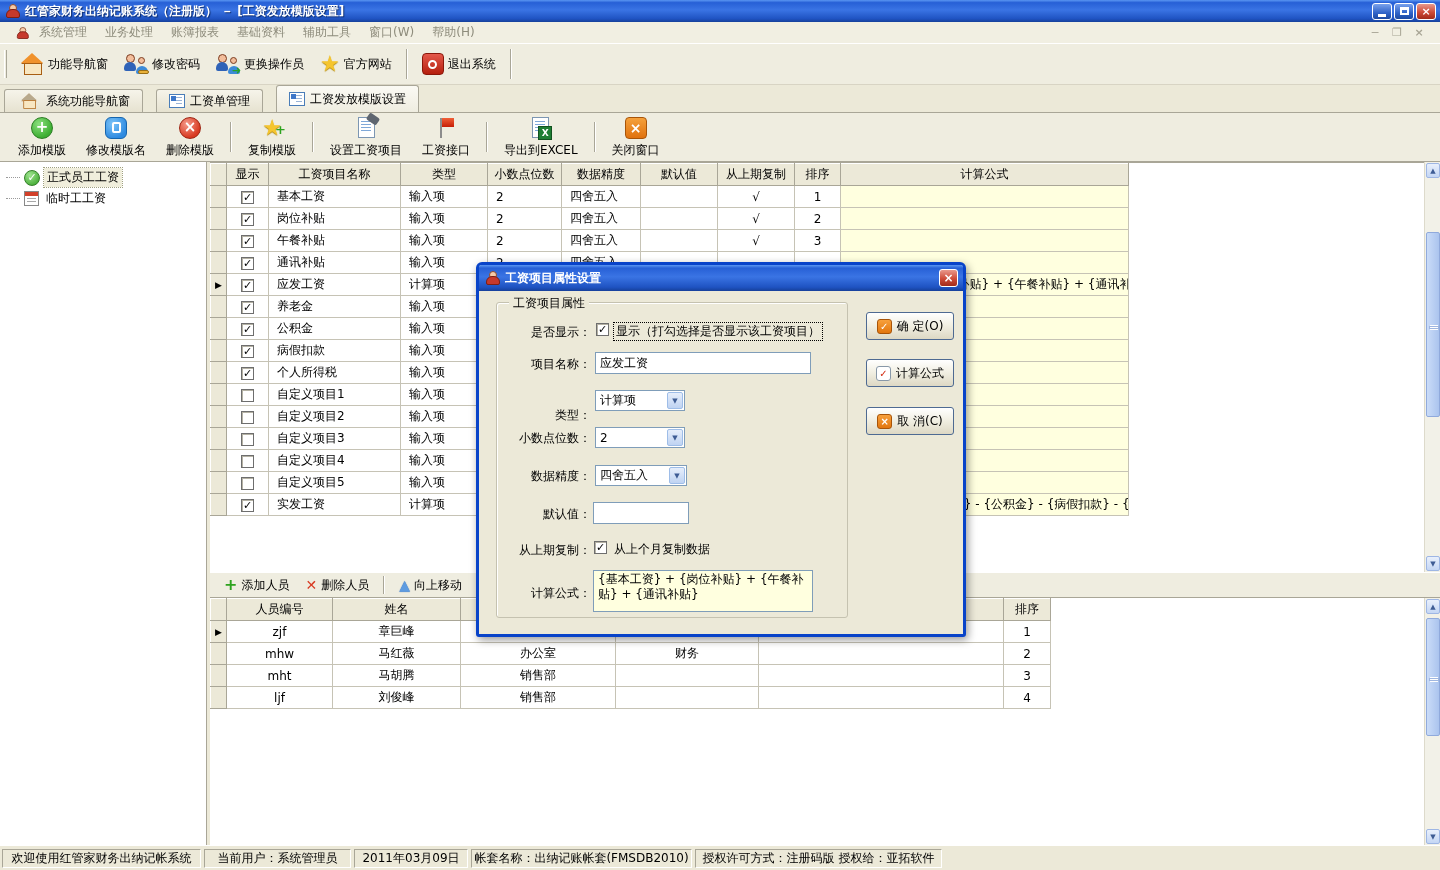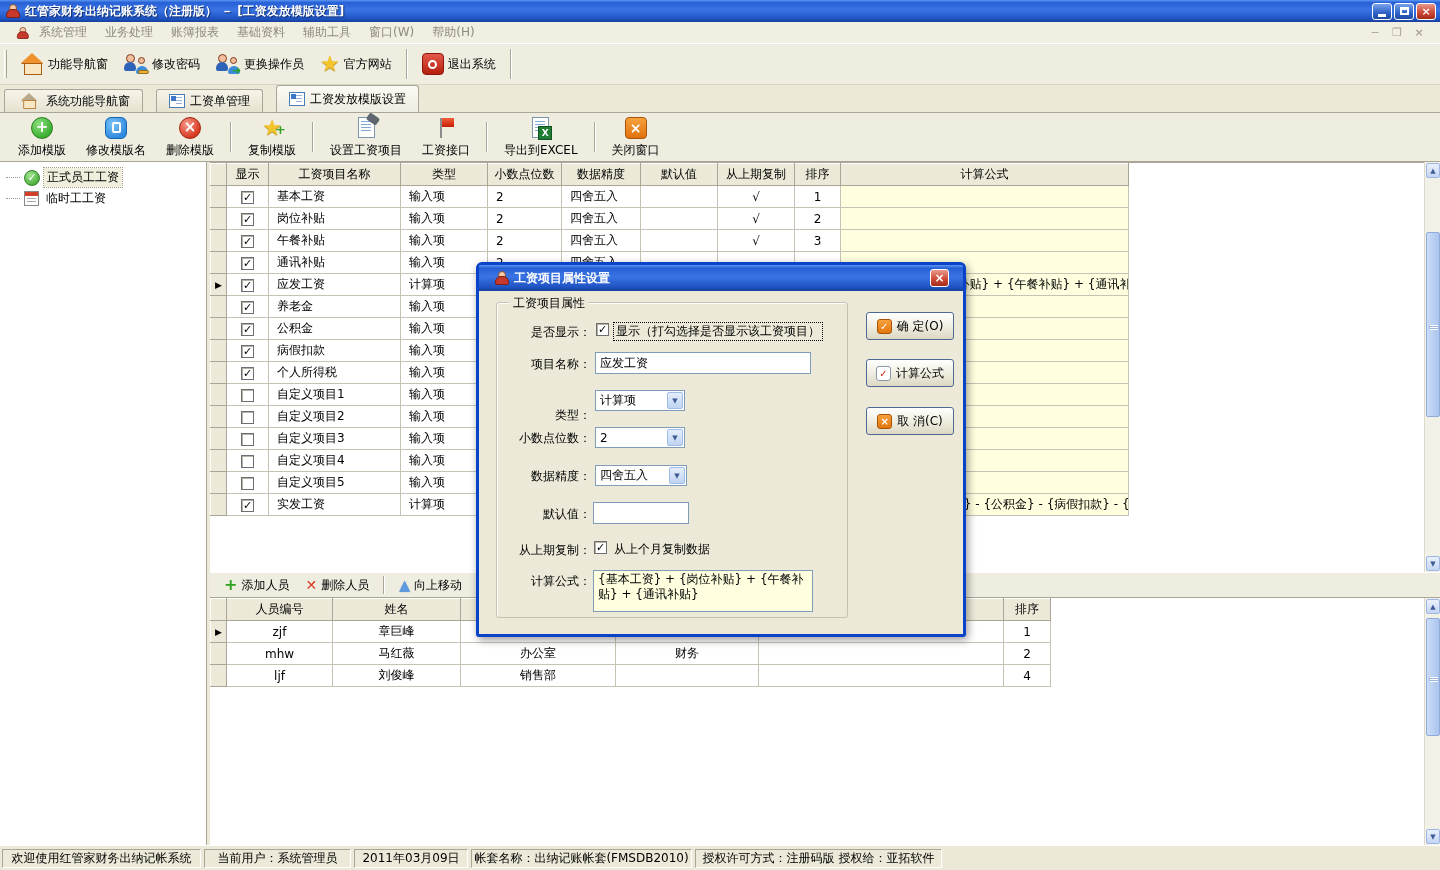--- a/index.html
+++ b/index.html
@@ -147,21 +147,21 @@
   
   .statusbar { position:absolute; left:0; top:845px; width:100%; height:25px; background:#ECE9D8;
     border-top:1px solid #fff; display:flex; align-items:center; padding:0 2px; gap:3px; }
   .ssec { height:19px; border:1px solid; border-color:#A9A697 #fff #fff #A9A697; display:flex; align-items:center;
     justify-content:center; white-space:nowrap; overflow:hidden; padding:0 4px; }
 
   
   .dialog { position:absolute; left:476px; top:262px; width:490px; height:375px; z-index:50;
     border:3px solid #0843C9; border-radius:6px 6px 3px 3px; background:#ECE9D8; box-shadow:2px 3px 8px rgba(0,0,0,.4); }
   .dtitle { height:26px; background:linear-gradient(180deg,#5A96F2 0%,#2760D6 12%,#3A74E4 45%,#1F53C2 85%,#16409A 100%);
-    display:flex; align-items:center; padding:0 14px; color:#fff; font-weight:bold; border-radius:2px 2px 0 0; }
+    display:flex; align-items:center; padding:0 5px; color:#fff; font-weight:bold; border-radius:2px 2px 0 0; }
   .dtitle .ttext { margin-left:5px; }
   .dclose { margin-left:auto; width:19px; height:18px; border-radius:3px; border:1px solid #fff;
     background:linear-gradient(180deg,#E8998C,#CE4B38 55%,#A22B1A); color:#fff; font-weight:bold; font-size:12px;
     display:flex; align-items:center; justify-content:center; }
   .dbody { position:relative; width:100%; height:343px; }
   .groupbox { position:absolute; left:17px; top:11px; width:352px; height:316px; border:1px solid #C5C2B0;
     border-radius:3px; box-shadow:inset 1px 1px 0 #fff; }
   .grouplabel { position:absolute; left:12px; top:-8px; background:#ECE9D8; padding:0 4px; }
   .dlabel { position:absolute; left:0; width:112px; text-align:right; white-space:nowrap; }
   .inp { position:absolute; border:1px solid #7F9DB9; background:#fff; height:22px; padding:2px 4px; white-space:nowrap; overflow:hidden; }
@@ -607,20 +607,29 @@
       <td class="rowhdr"></td>
       <td class="c-center">mhw</td>
       <td class="c-center">马红薇</td>
       <td class="c-center">办公室</td>
       <td class="c-center">财务</td>
       <td class="c-center"></td>
       <td class="c-center">2</td>
           </tr>
           <tr>
       <td class="rowhdr"></td>
+      <td class="c-center">mht</td>
+      <td class="c-center">马胡腾</td>
+      <td class="c-center">销售部</td>
+      <td class="c-center"></td>
+      <td class="c-center"></td>
+      <td class="c-center">3</td>
+          </tr>
+          <tr>
+      <td class="rowhdr"></td>
       <td class="c-center">ljf</td>
       <td class="c-center">刘俊峰</td>
       <td class="c-center">销售部</td>
       <td class="c-center"></td>
       <td class="c-center"></td>
       <td class="c-center">4</td>
           </tr>
         </tbody>
       </table>
     </div>
@@ -674,21 +683,21 @@
         <span class="dbtn">▼</span>
       </span>
 
       <span class="dlabel" style="top:215px;">默认值：</span>
       <span class="inp" style="left:114px; top:211px; width:96px;"></span>
 
       <span class="dlabel" style="top:251px;">从上期复制：</span>
       <span class="cb" style="position:absolute; left:115px; top:250px;">✓</span>
       <span style="position:absolute; left:135px; top:250px;">从上个月复制数据</span>
 
-      <span class="dlabel" style="top:282px;">计算公式：</span>
+      <span class="dlabel" style="top:294px;">计算公式：</span>
       <span class="formulabox" style="left:114px; top:279px; width:220px; height:42px;">{基本工资} + {岗位补贴} + {午餐补贴} + {通讯补贴}</span>
 
       <span class="xpbtn" style="left:387px; top:21px;">
         <span class="mini-ic mini-orange">✓</span>
         <span>确 定(O)</span>
       </span>
       <span class="xpbtn" style="left:387px; top:68px;">
         <span class="mini-ic mini-white">✓</span>
         <span>计算公式</span>
       </span>

